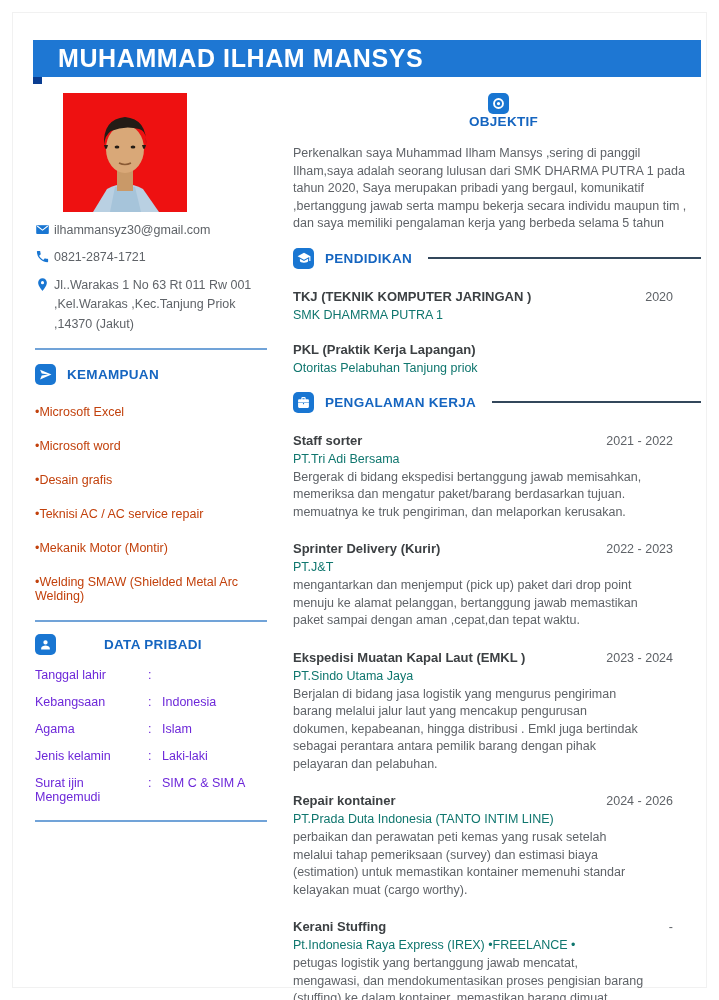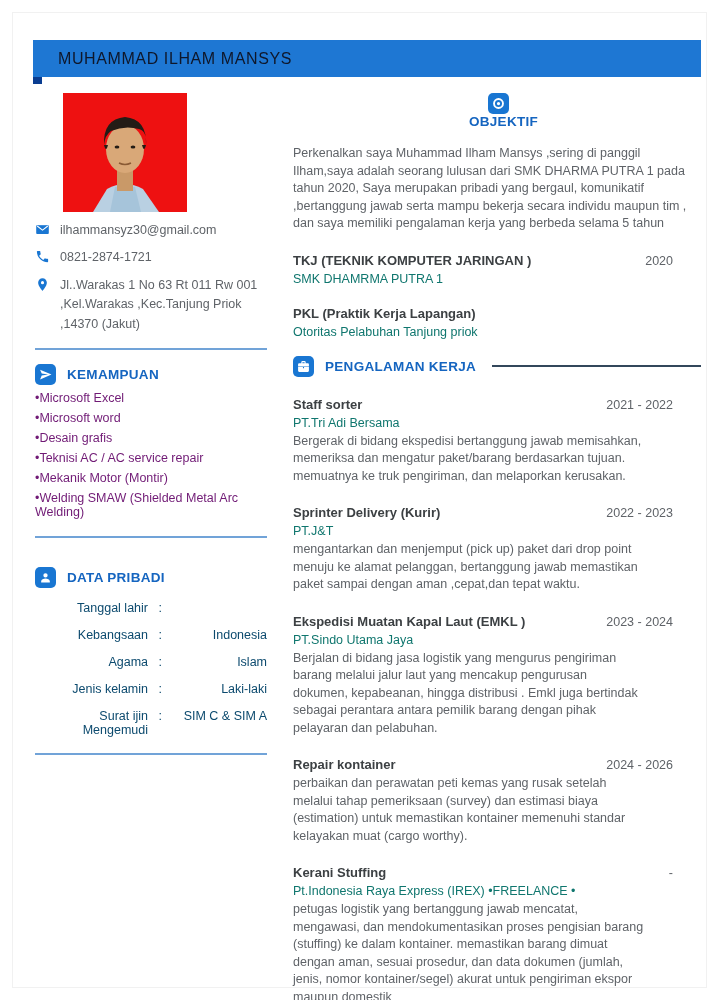--- a/index.html
+++ b/index.html
@@ -12,51 +12,51 @@
   }
   .page { position:absolute; inset:0; background:#fff; }
   .page-frame { position:absolute; inset:12px; border:1px solid #f1f1f1; pointer-events:none; }
 
   
   .header-bar {
     position:absolute; left:33px; top:40px; width:668px; height:37px;
     background:#1e77d3;
     display:flex; align-items:center; padding-left:25px; box-sizing:border-box;
   }
-  .header-name { color:#0f172a; font-size:16px; font-weight:normal; letter-spacing:0.6px; }
+  .header-name { color:#ffffff; font-size:25px; font-weight:bold; letter-spacing:0.6px; }
   .header-notch { position:absolute; left:33px; top:77px; width:9px; height:7px; background:#0a3d91; }
 
   
   .left-col  { position:absolute; left:35px;  top:93px; width:232px; }
   .right-col { position:absolute; left:293px; top:93px; width:410px; }
 
   
   .photo { width:124px; height:119px; margin-left:28px; display:block; }
 
   
   .contact { margin-top:9px; }
-  .contact-row { display:flex; gap:10px; margin-top:8px; font-size:12.5px; color:#5f6368; align-items:flex-start; line-height:1.55; }
+  .contact-row { display:flex; gap:4px; margin-top:8px; font-size:12.5px; color:#5f6368; align-items:flex-start; line-height:1.55; }
   .contact-row svg { flex:none; margin-top:1px; }
 
   .divider { height:2px; background:#71a3d8; margin-top:14px; }
 
   
   .section-header { display:flex; align-items:center; margin-top:14px; }
   .icon-badge {
     width:21px; height:21px; border-radius:5px; background:#1976d2;
     display:flex; align-items:center; justify-content:center; flex:none;
   }
   .section-title { color:#1565c0; font-weight:bold; font-size:13.5px; letter-spacing:0.3px; margin-left:11px; white-space:nowrap; }
   .section-line { flex:1; height:2px; background:#33475b; margin-left:16px; margin-right:2px; }
 
   
-  .skill { font-size:12.5px; color:#701a75; margin-top:6px; }
-
-  
-  .p-row { display:flex; margin-top:13px; font-size:12.5px; color:#0c4a6e;text-align:right; }
+  .skill { font-size:12.5px; color:#c2410c; margin-top:20px; }
+
+  
+  .p-row { display:flex; margin-top:13px; font-size:12.5px; color:#6d28d9; }
   .p-label { width:113px; flex:none; }
   .p-colon { width:14px; flex:none; }
   .p-value { flex:1; }
 
   
   .obj-text { margin-top:16px; font-size:12.5px; line-height:17.5px; color:#5f6368; width:408px; }
 
   .entry { margin-top:20px; }
   .entry-title-row { display:flex; justify-content:space-between; align-items:baseline; padding-right:30px; }
   .role { font-weight:bold; color:#3c4043; font-size:13px; }
@@ -128,21 +128,21 @@
     </div>
     <div class="skill">•Microsoft Excel</div>
     <div class="skill">•Microsoft word</div>
     <div class="skill">•Desain grafis</div>
     <div class="skill">•Teknisi AC / AC service repair</div>
     <div class="skill">•Mekanik Motor (Montir)</div>
     <div class="skill">•Welding SMAW (Shielded Metal Arc Welding)</div>
 
     <div class="divider" style="margin-top:17px;"></div>
 
-    <div class="section-header" style="margin-top:29px;">
+    <div class="section-header" style="margin-top:12px;gap:37px;">
       <span class="icon-badge">
         <svg width="13" height="13" viewBox="0 0 24 24">
             <path fill="#fff" d="M12 12a4 4 0 1 0 0-8 4 4 0 0 0 0 8zm0 2c-3.3 0-8 1.7-8 5v2h16v-2c0-3.3-4.7-5-8-5z"></path>
           </svg>
       </span>
       <span class="section-title">DATA PRIBADI</span>
     </div>
     <div class="p-row">
       <span class="p-label">Tanggal lahir</span>
       <span class="p-colon">:</span>
@@ -177,20 +177,29 @@
       <span class="icon-badge">
         <svg width="13" height="13" viewBox="0 0 24 24">
             <path fill="#fff" d="M12 2a10 10 0 1 0 0 20 10 10 0 0 0 0-20zm0 16.5A6.5 6.5 0 1 1 12 5.5a6.5 6.5 0 0 1 0 13zM12 9a3 3 0 1 0 0 6 3 3 0 0 0 0-6z"></path>
           </svg>
       </span>
       <span class="section-title">OBJEKTIF</span>
       <span class="section-line"></span>
     </div>
     <div class="obj-text">Perkenalkan saya Muhammad Ilham Mansys ,sering di panggil Ilham,saya adalah seorang lulusan dari SMK DHARMA PUTRA 1 pada tahun 2020, Saya merupakan pribadi yang bergaul, komunikatif ,bertanggung jawab serta mampu bekerja secara individu maupun tim , dan saya memiliki pengalaman kerja yang berbeda selama 5 tahun</div>
 
+    <div class="section-header" style="margin-top:15px;">
+      <span class="icon-badge">
+        <svg width="14" height="14" viewBox="0 0 24 24">
+            <path fill="#fff" d="M12 3 1 9l11 6 9-4.9V17h2V9L12 3zM5 13.2V17c0 1.7 3.1 3 7 3s7-1.3 7-3v-3.8l-7 3.8-7-3.8z"></path>
+          </svg>
+      </span>
+      <span class="section-title">PENDIDIKAN</span>
+      <span class="section-line"></span>
+    </div>
     <div class="entry">
       <div class="entry-title-row">
         <span class="role">TKJ (TEKNIK KOMPUTER JARINGAN )</span>
         <span class="period">2020</span>
       </div>
       <div class="company">SMK DHAMRMA PUTRA 1</div>
     </div>
     <div class="entry">
       <div class="entry-title-row">
         <span class="role">PKL (Praktik Kerja Lapangan)</span>
@@ -234,20 +243,21 @@
       </div>
       <div class="company">PT.Sindo Utama Jaya</div>
       <div class="job-desc">Berjalan di bidang jasa logistik yang mengurus pengiriman barang melalui jalur laut yang mencakup pengurusan dokumen, kepabeanan, hingga distribusi . Emkl juga bertindak sebagai perantara antara pemilik barang dengan pihak pelayaran dan pelabuhan.</div>
     </div>
 
     <div class="entry">
       <div class="entry-title-row">
         <span class="role">Repair kontainer</span>
         <span class="period">2024 - 2026</span>
       </div>
+      <div class="company">PT.Prada Duta Indonesia (TANTO INTIM LINE)</div>
       <div class="job-desc">perbaikan dan perawatan peti kemas yang rusak setelah melalui tahap pemeriksaan (survey) dan estimasi biaya (estimation) untuk memastikan kontainer memenuhi standar kelayakan muat (cargo worthy).</div>
     </div>
 
     <div class="entry">
       <div class="entry-title-row">
         <span class="role">Kerani Stuffing</span>
         <span class="period">-</span>
       </div>
       <div class="company">Pt.Indonesia Raya Express (IREX) •FREELANCE •</div>
       <div class="job-desc">petugas logistik yang bertanggung jawab mencatat, mengawasi, dan mendokumentasikan proses pengisian barang (stuffing) ke dalam kontainer. memastikan barang dimuat dengan aman, sesuai prosedur, dan data dokumen (jumlah, jenis, nomor kontainer/segel) akurat untuk pengiriman ekspor maupun domestik</div>

